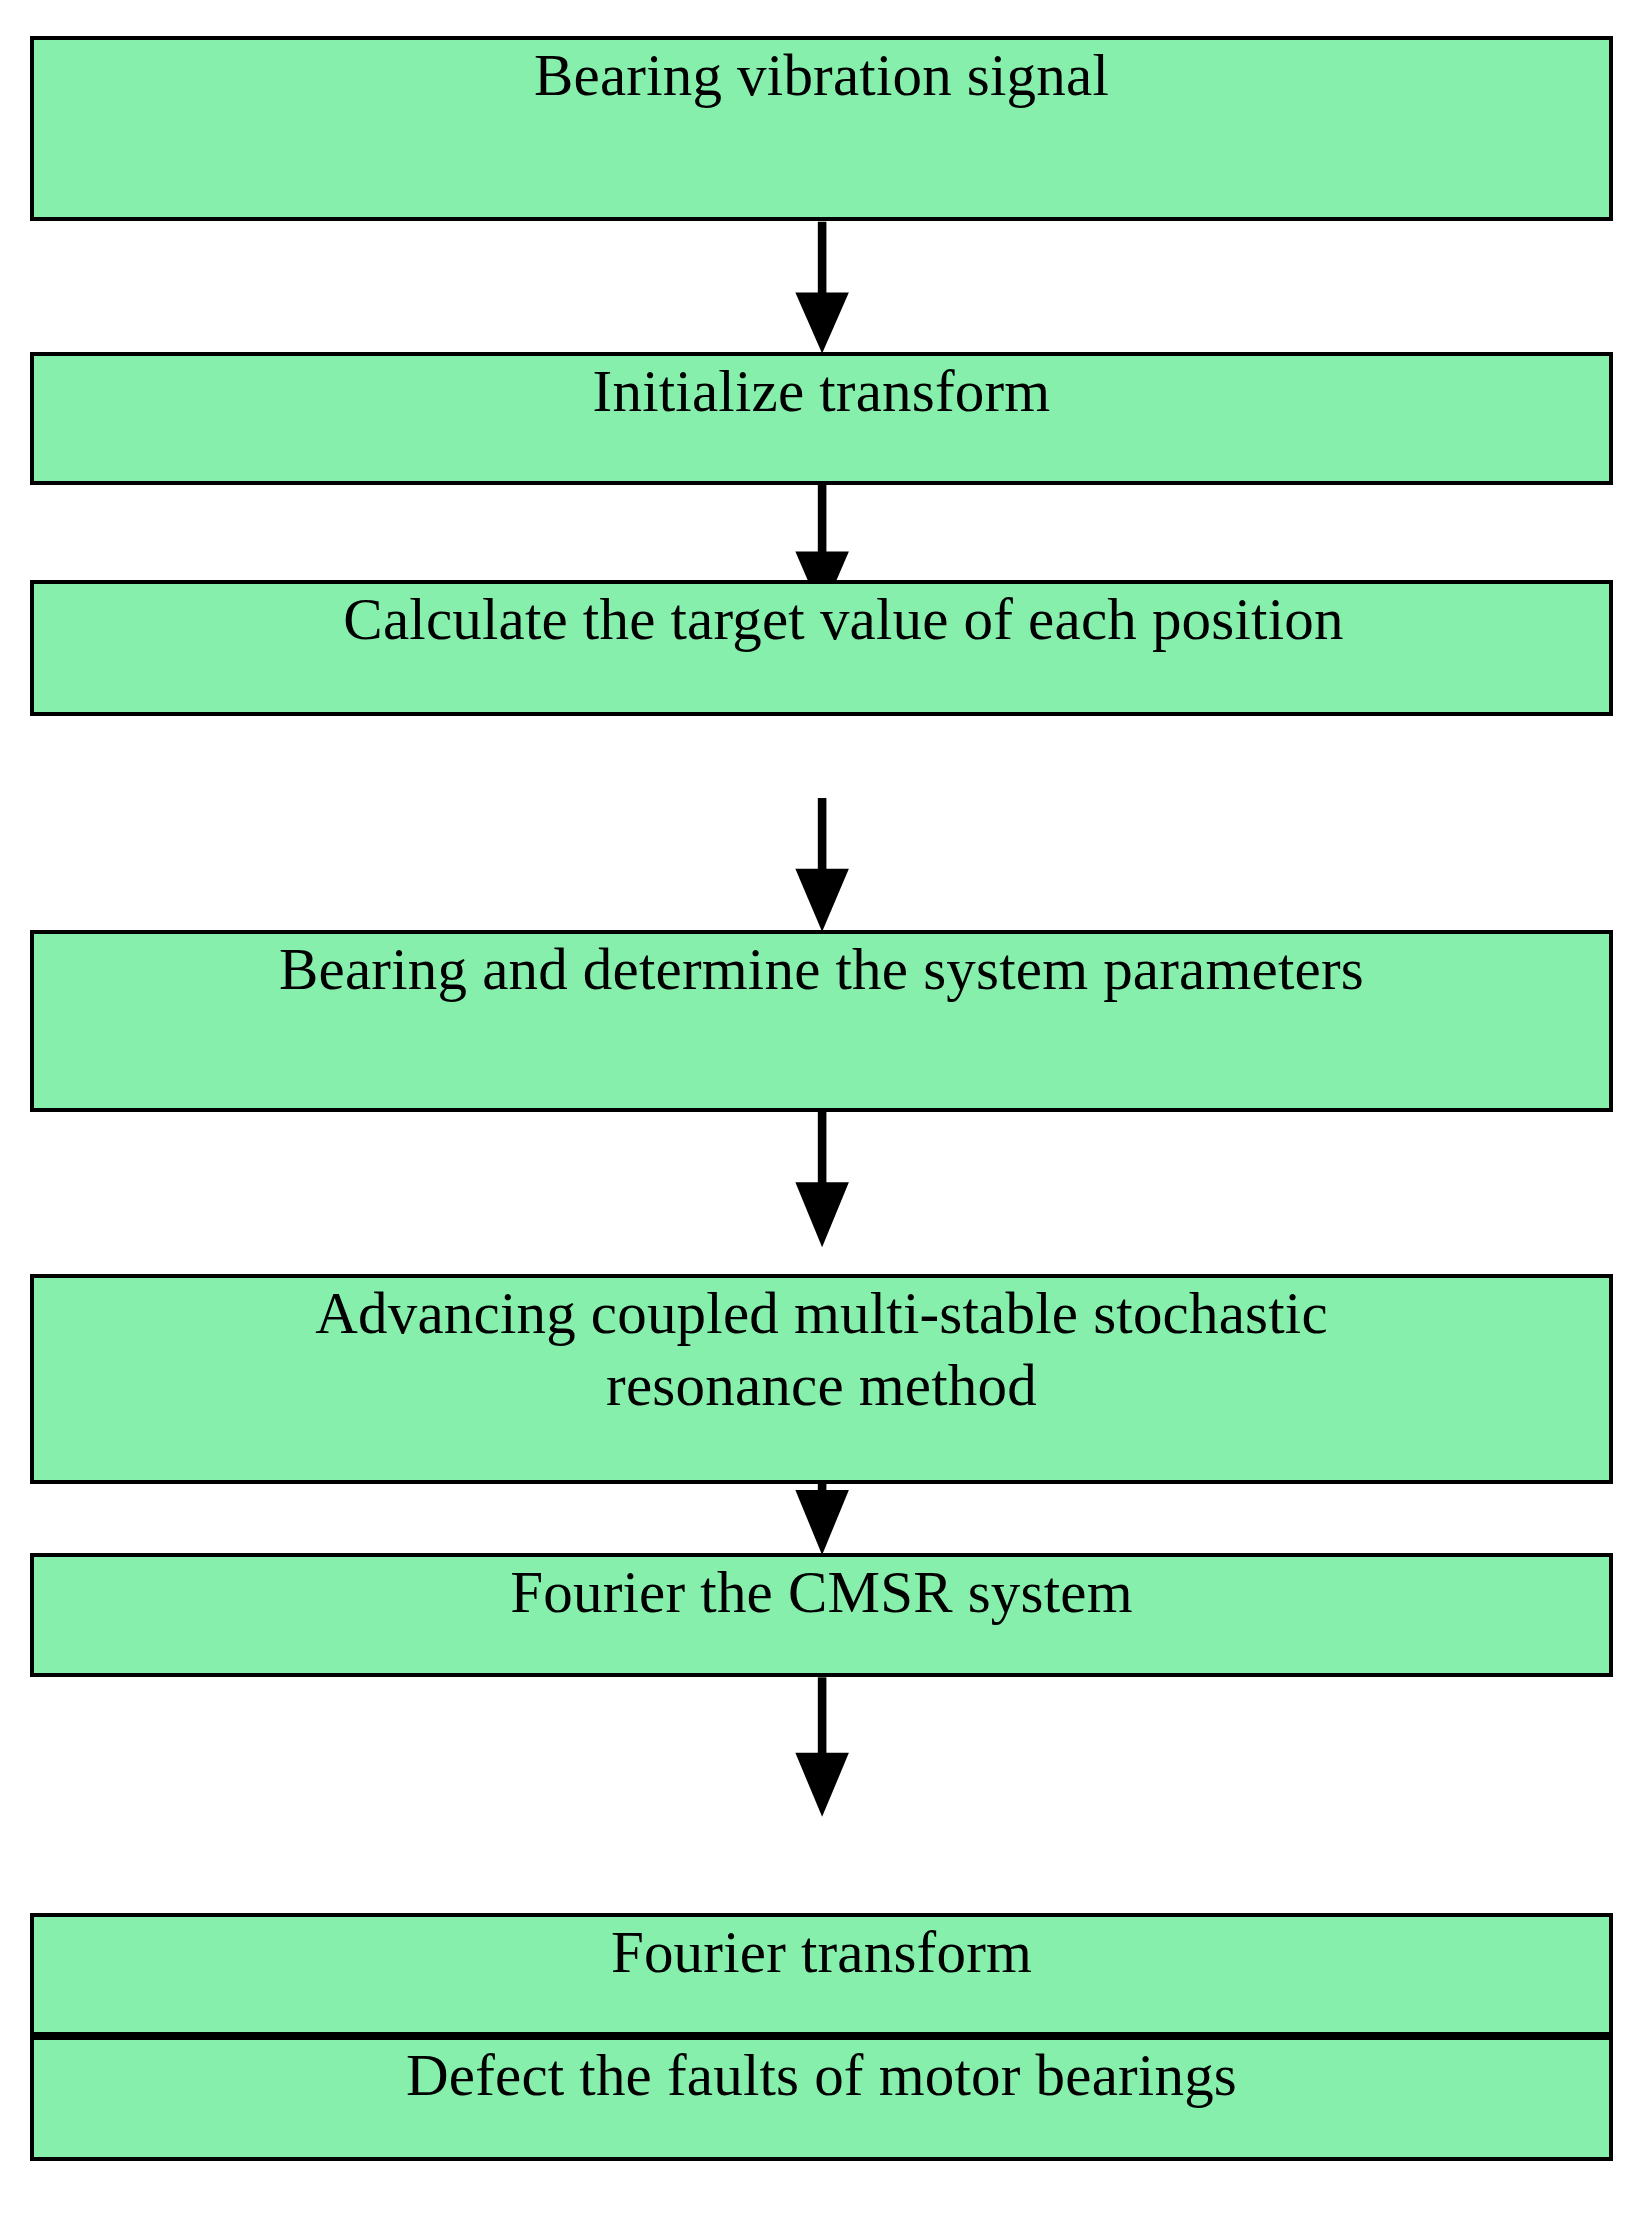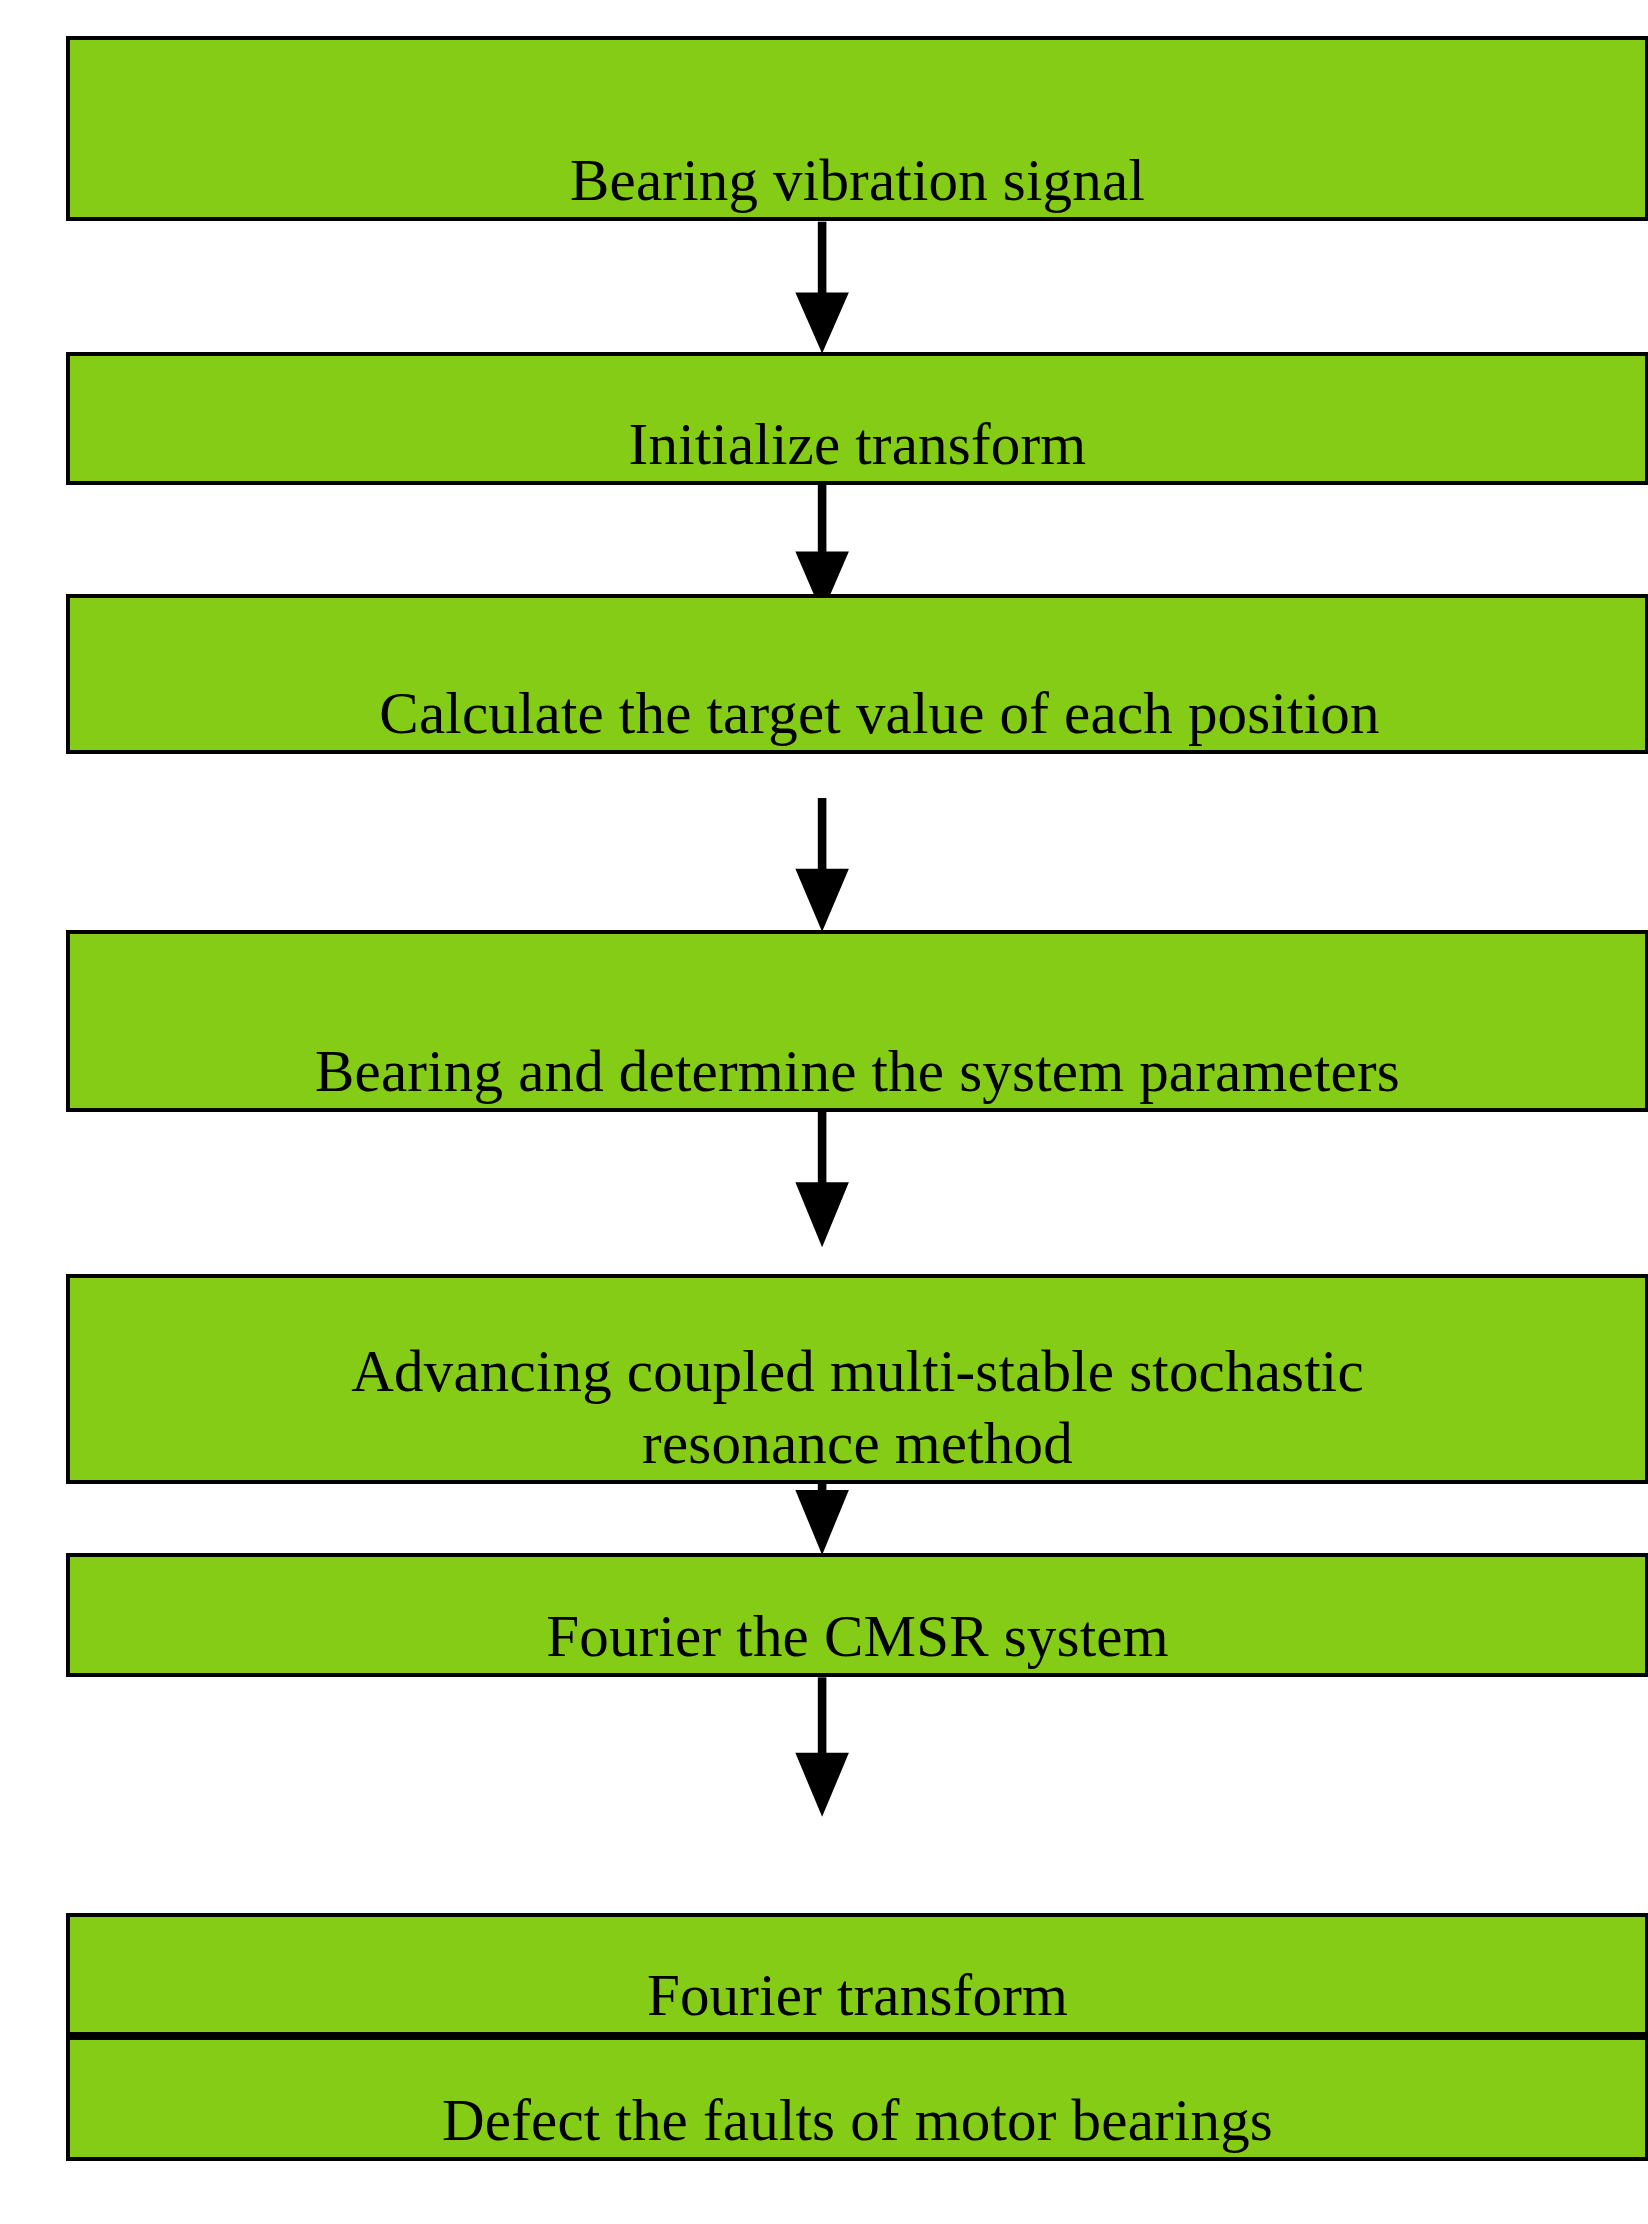--- a/index.html
+++ b/index.html
@@ -17,26 +17,25 @@
     height: 2224px;
     background: #ffffff;
     overflow: hidden;
   }
   .flow-node {
     position: absolute;
     left: 30px;
     width: 1583px;
     box-sizing: border-box;
     border: 4.8px solid #000000;
-    background: #84cc16;
+    background: #86efac;
     display: flex;
-    align-items: flex-end;
+    align-items: flex-start;
     justify-content: center;
     text-align: center;
-    margin-left: 36px;
   }
   .flow-node-label {
     font-family: "Liberation Serif", "DejaVu Serif", serif;
     font-size: 59px;
     line-height: 1.22;
     color: #000000;
     letter-spacing: 0.2px;
     white-space: pre-line;
     padding: 0 23px;
   }
@@ -98,21 +97,21 @@
   </svg>
 
   <div class="flow-node" style="top:36px; height:185px;">
     <span class="flow-node-label">Bearing vibration signal</span>
   </div>
 
   <div class="flow-node" style="top:352px; height:133px;">
     <span class="flow-node-label">Initialize transform</span>
   </div>
 
-  <div class="flow-node" style="top:594px; height:160px;padding-left:44px;">
+  <div class="flow-node" style="top:580px; height:136px;padding-left:44px;">
     <span class="flow-node-label">Calculate the target value of each position</span>
   </div>
 
   <div class="flow-node" style="top:930px; height:182px;">
     <span class="flow-node-label">Bearing and determine the system parameters</span>
   </div>
 
   <div class="flow-node" style="top:1274px; height:210px;">
     <span class="flow-node-label">Advancing coupled multi-stable stochastic
 resonance method</span>

